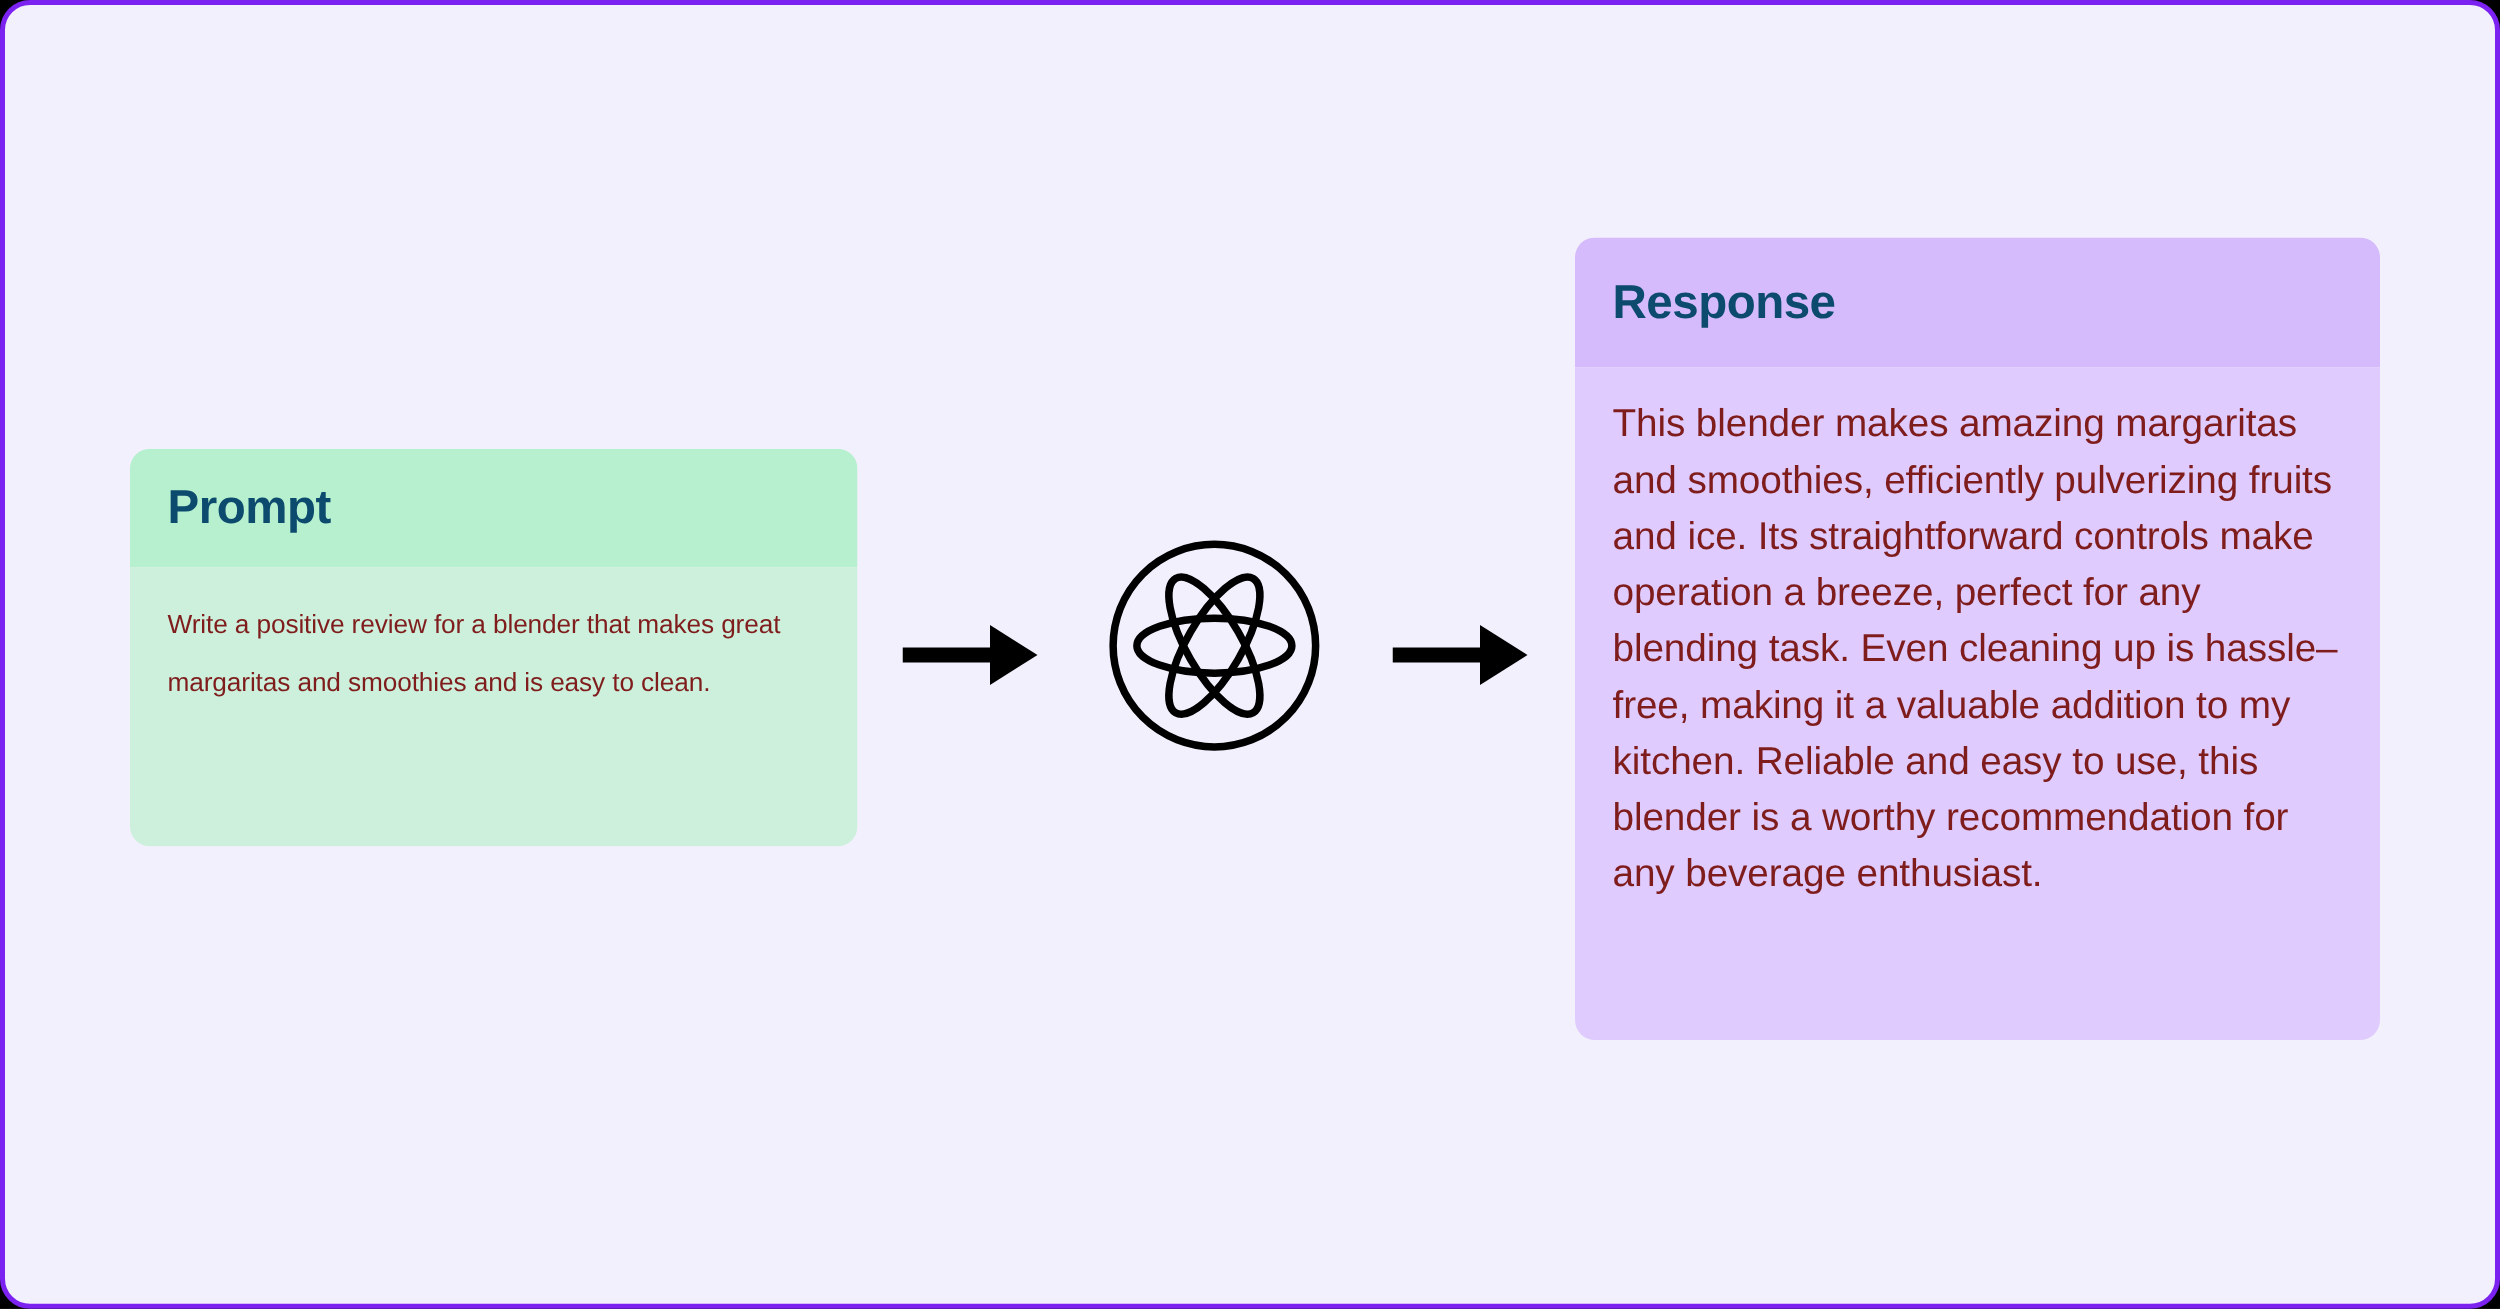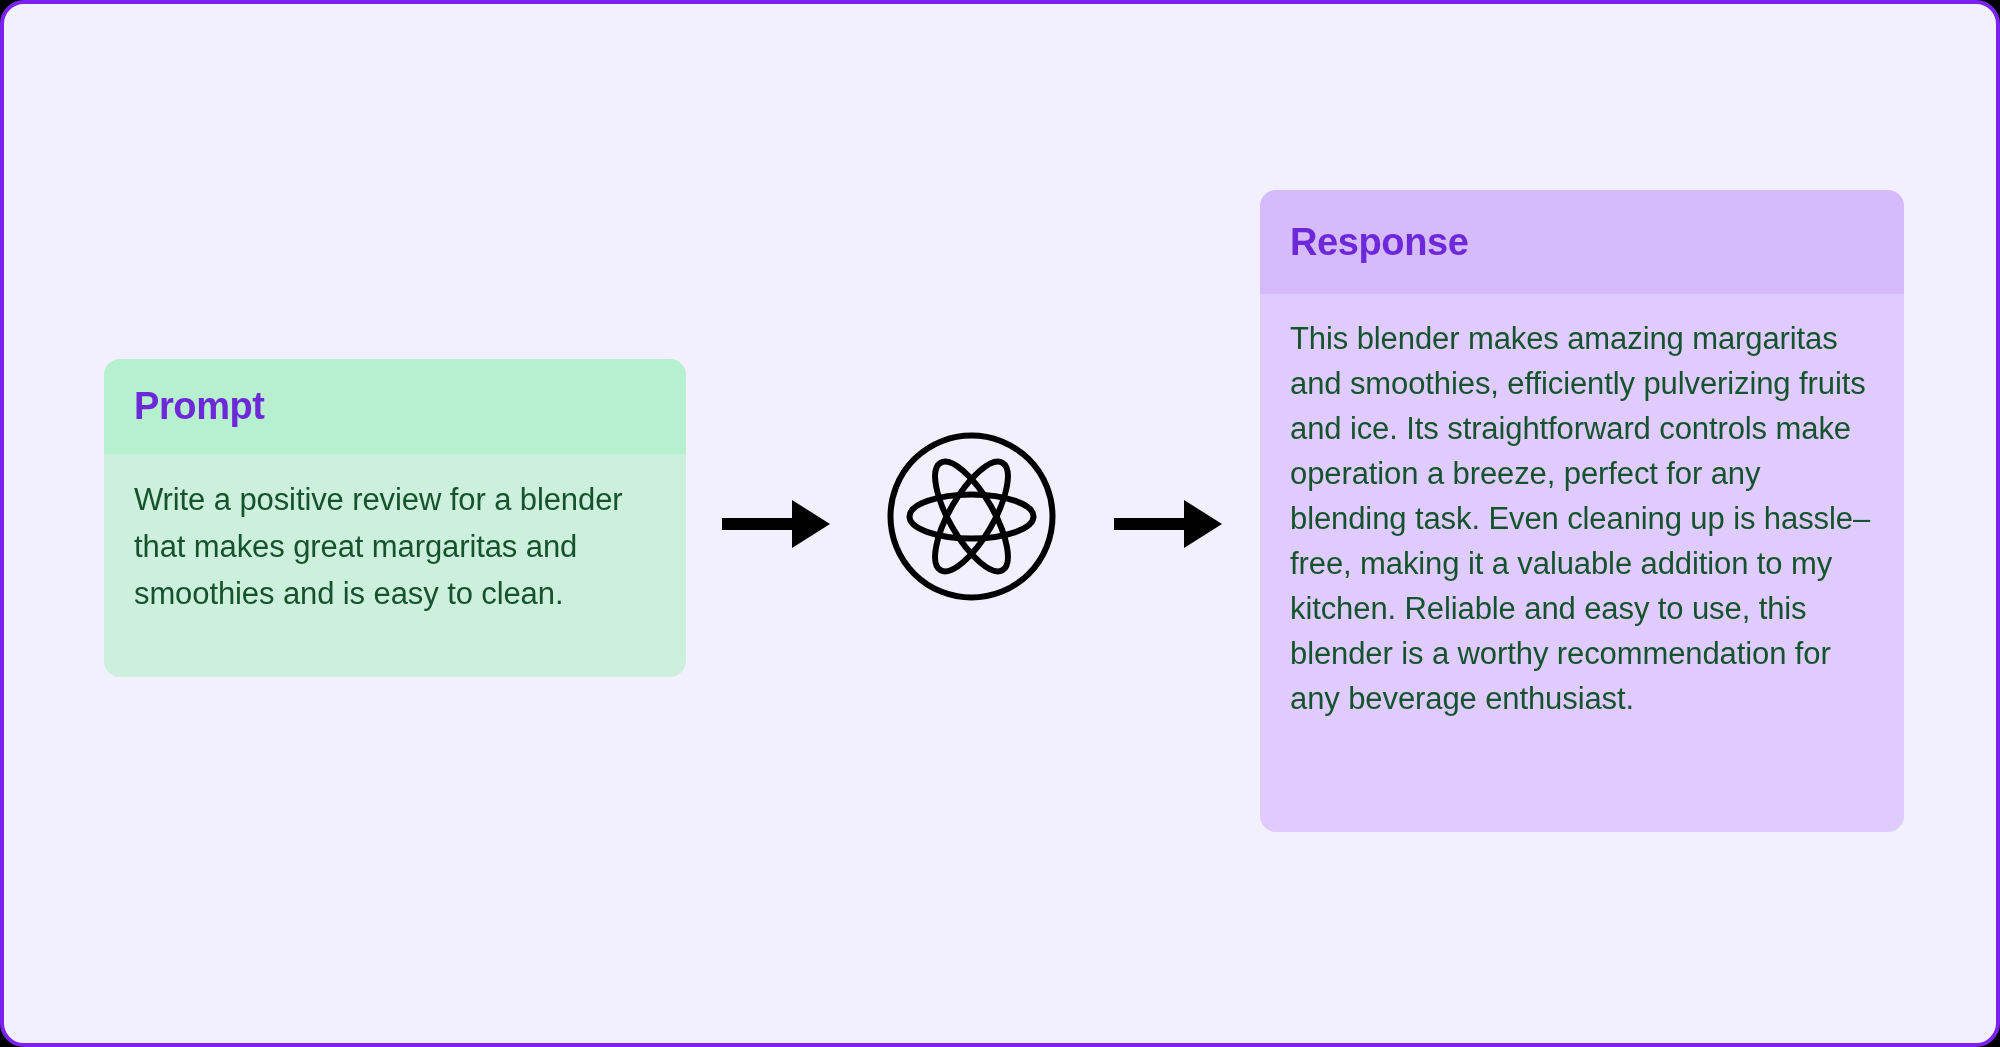--- a/index.html
+++ b/index.html
@@ -24,48 +24,48 @@
 
   
   .card {
     position: absolute;
     border-radius: 16px;
     overflow: hidden;
   }
 
   .card-header {
     font-weight: bold;
-    color: #6d28d9;
+    color: #0c4a6e;
     display: flex;
     align-items: center;
   }
 
   .card-body {
-    color: #14532d;
+    color: #7f1d1d;
   }
 
   
   #prompt-card {
     left: 100px;
     top: 355px;
     width: 582px;
     height: 318px;
   }
   #prompt-card .card-header {
     height: 95px;
     background: #B6F0CE;
     padding: 16px 30px;
     font-size: 38px;
     letter-spacing: -0.4px;
   }
   #prompt-card .card-body {
     background: #CDF0DC;
     height: 223px;
     padding: 22px 30px 0 30px;
-    font-size: 31px;
+    font-size: 21px;
     line-height: 47px;
     letter-spacing: -0.1px;
   }
 
   
   #response-card {
     left: 1256px;
     top: 186px;
     width: 644px;
     height: 642px;

